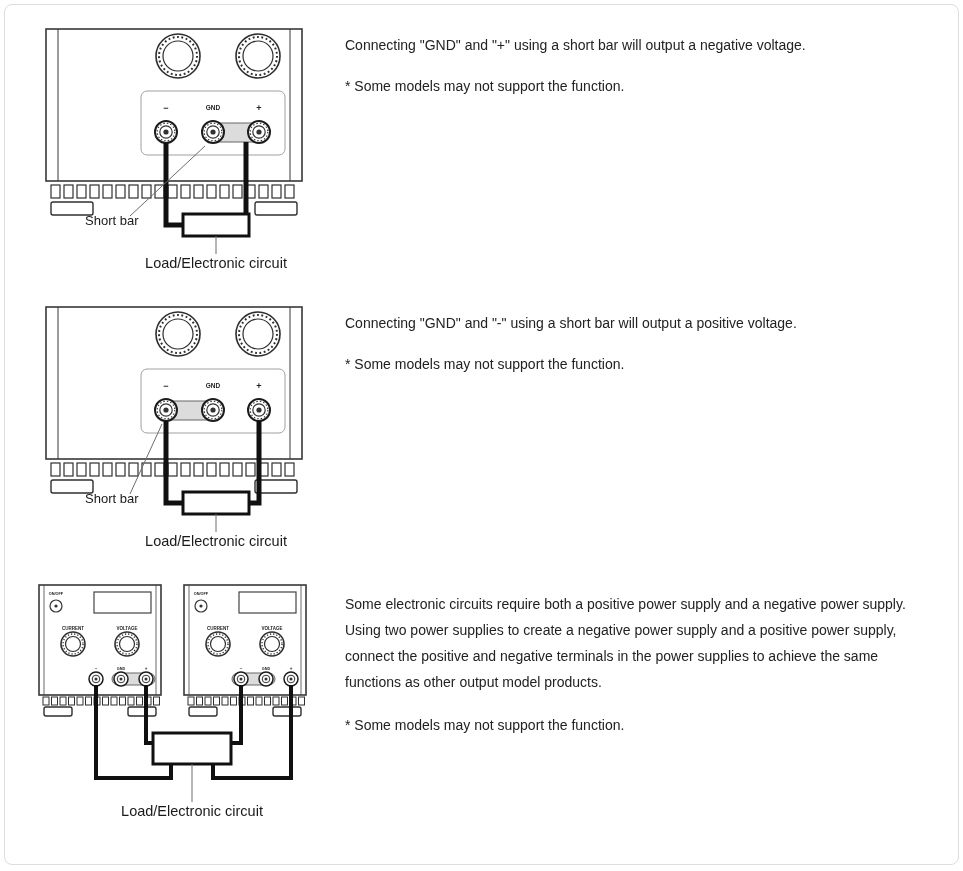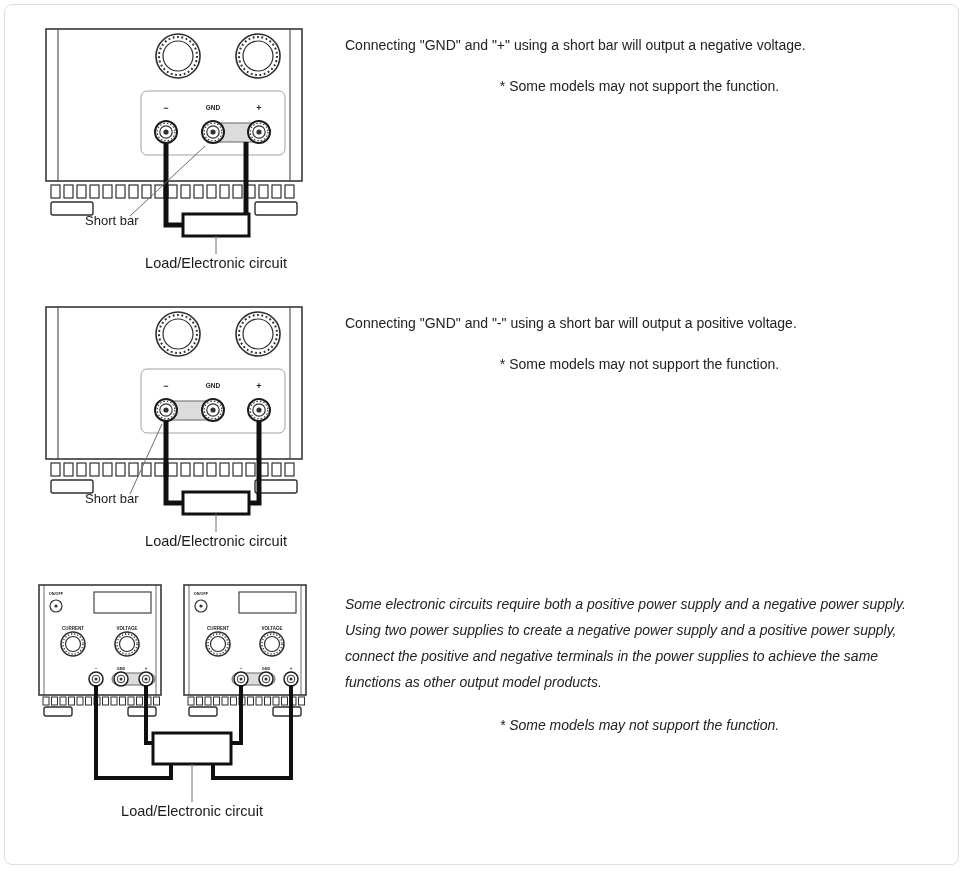--- a/index.html
+++ b/index.html
@@ -3,24 +3,24 @@
 <meta charset="utf-8">
 <style>
   html,body{margin:0;padding:0;background:#ffffff;}
   body{width:963px;height:871px;overflow:hidden;font-family:"Liberation Sans",sans-serif;color:#222;}
   .card{margin:4px;border:1px solid #dddddd;border-radius:8px;background:#fff;padding:20px 24px 26px 26px;box-sizing:border-box;height:861px;}
   .row{display:flex;align-items:flex-start;}
   .row-1{margin-bottom:28px;}
   .row-2{margin-bottom:30px;}
   .fig{flex:0 0 312px;}
   .txt{flex:1;padding-top:10px;padding-left:2px;max-width:608px;}
-  .txt-3{padding-top:8px;font-style:italic;}
+  .txt-3{padding-top:8px;}
   .desc{font-size:14px;line-height:20px;margin:0 0 21px 0;color:#222;}
   .desc-long{line-height:26px;margin:0 0 20px 0;}
-  .note{font-size:14px;line-height:20px;margin:0;color:#222;text-align:center;}
+  .note{font-size:14px;line-height:20px;margin:0;color:#222;}
 
   
   svg{display:block;}
   .body-rect{fill:#fff;stroke:#383838;stroke-width:1.6;}
   .edge{stroke:#383838;stroke-width:1;}
   .edge-thin{stroke:#444;stroke-width:0.8;}
   .panel{fill:none;stroke:#a0a0a0;stroke-width:1;}
   .knob-o{fill:#fff;stroke:#2e2e2e;stroke-width:1.6;}
   .knurl{fill:none;stroke:#2e2e2e;stroke-width:2;stroke-dasharray:1.8 2.6;}
   .knurl-s{fill:none;stroke:#2e2e2e;stroke-width:1.4;stroke-dasharray:1.2 2;}

